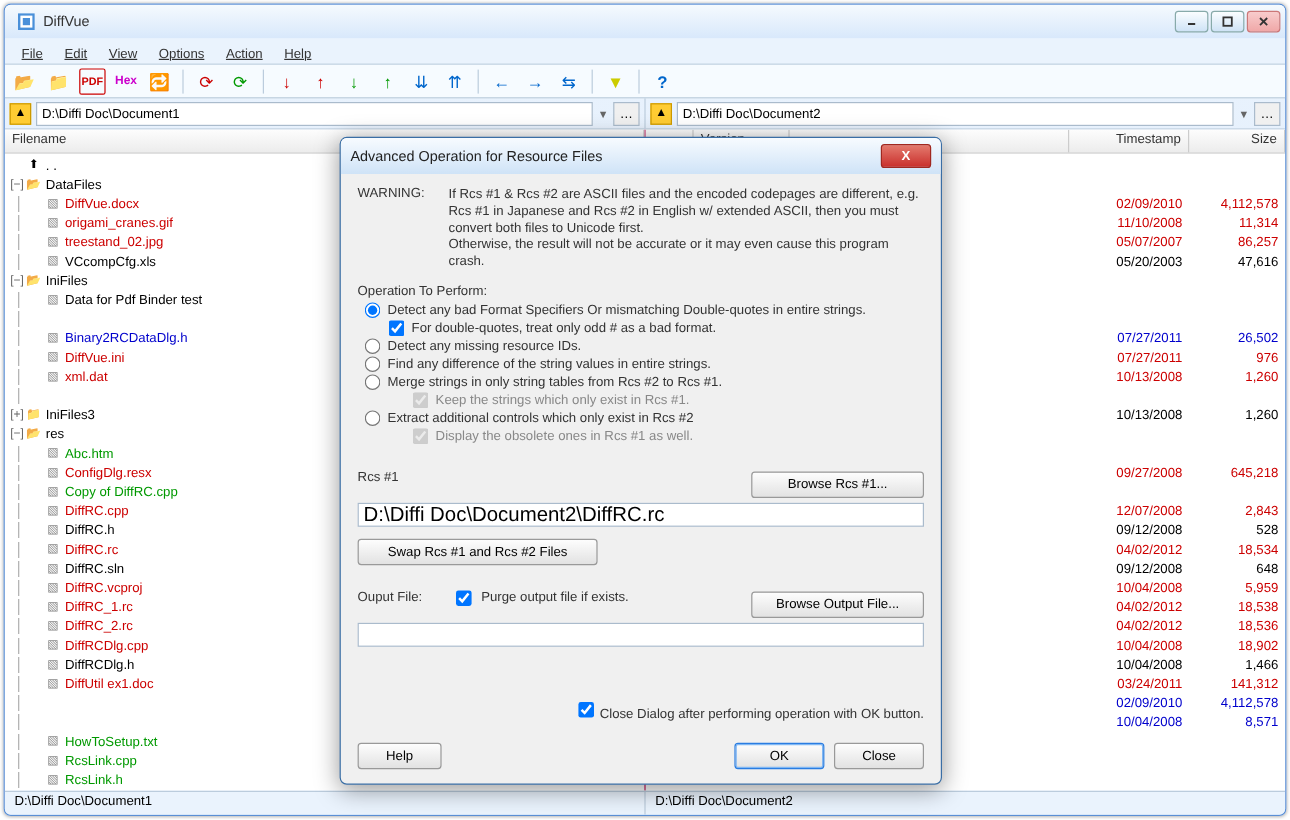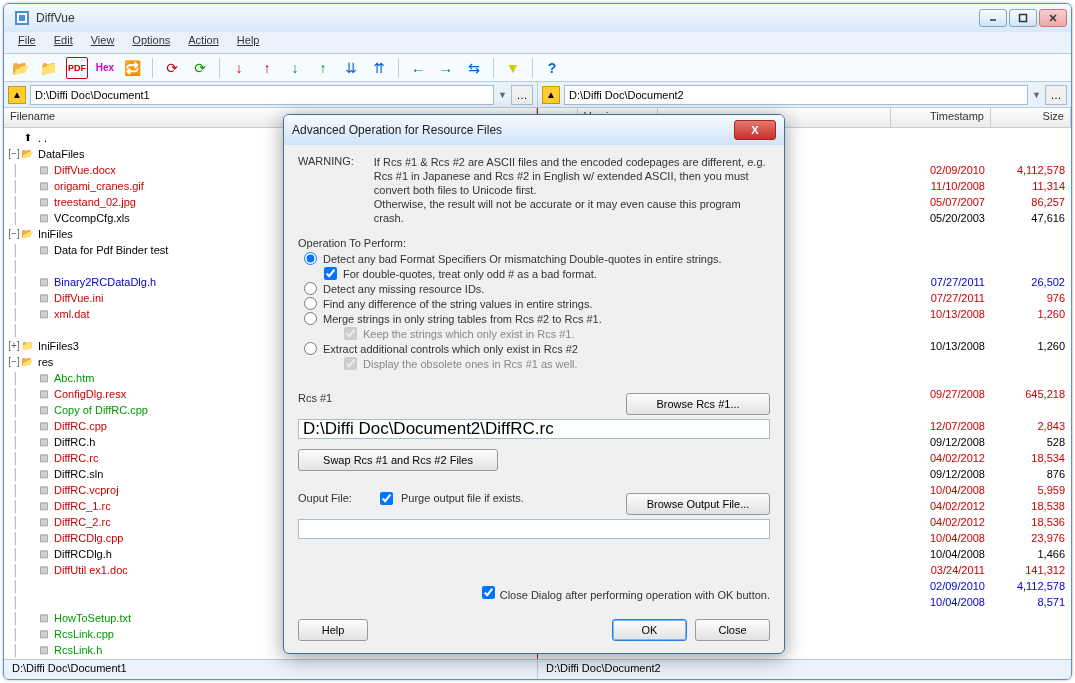--- a/index.html
+++ b/index.html
@@ -29,21 +29,21 @@
   padding: 0 4px;
 }
 .titlebar .appicon { width:16px; height:16px; margin: 0 6px; display:flex; align-items:center; justify-content:center; }
 .titlebar .title { flex: 1; font-size: 12px; color: #333; }
 .winbtns { display:flex; gap:2px; }
 .winbtn { width:28px; height:18px; border:1px solid #8aa; border-radius:3px; background: linear-gradient(#fafdff, #cfe3f6); display:flex;align-items:center;justify-content:center; cursor:pointer; }
 .winbtn.close { background: linear-gradient(#f8cccc, #f0a8a8); border-color:#c77; }
 .menubar {
   height: 22px;
   background: #eaf3fd;
-  display:flex; align-items:flex-start;
+  display:flex; align-items:flex-end;
   padding: 0 6px;
   gap: 2px;
   border-bottom: 1px solid #bcd;
 }
 .menubar .menuitem { padding: 2px 8px; color:#333; cursor:pointer; }
 .menubar .menuitem .u { text-decoration: underline; }
 .toolbar {
   height: 28px;
   background: #f6fbff;
   border-bottom: 1px solid #bcd;
@@ -672,21 +672,21 @@
             <div class="vercell">N/A</div>
             <div style="flex:1;"></div>
             <div class="timecell">04/02/2012</div>
             <div class="sizecell">18,534</div>
           </div>
           <div class="row c-black">
             <div style="flex:0 0 40px;"></div>
             <div class="vercell">N/A</div>
             <div style="flex:1;"></div>
             <div class="timecell">09/12/2008</div>
-            <div class="sizecell">876</div>
+            <div class="sizecell">648</div>
           </div>
           <div class="row c-red">
             <div style="flex:0 0 40px;"></div>
             <div class="vercell">N/A</div>
             <div style="flex:1;"></div>
             <div class="timecell">10/04/2008</div>
             <div class="sizecell">5,959</div>
           </div>
           <div class="row c-red">
             <div style="flex:0 0 40px;"></div>
@@ -700,21 +700,21 @@
             <div class="vercell">N/A</div>
             <div style="flex:1;"></div>
             <div class="timecell">04/02/2012</div>
             <div class="sizecell">18,536</div>
           </div>
           <div class="row c-red">
             <div style="flex:0 0 40px;"></div>
             <div class="vercell">N/A</div>
             <div style="flex:1;"></div>
             <div class="timecell">10/04/2008</div>
-            <div class="sizecell">23,976</div>
+            <div class="sizecell">18,902</div>
           </div>
           <div class="row c-black">
             <div style="flex:0 0 40px;"></div>
             <div class="vercell">N/A</div>
             <div style="flex:1;"></div>
             <div class="timecell">10/04/2008</div>
             <div class="sizecell">1,466</div>
           </div>
           <div class="row c-red">
             <div style="flex:0 0 40px;"></div>

